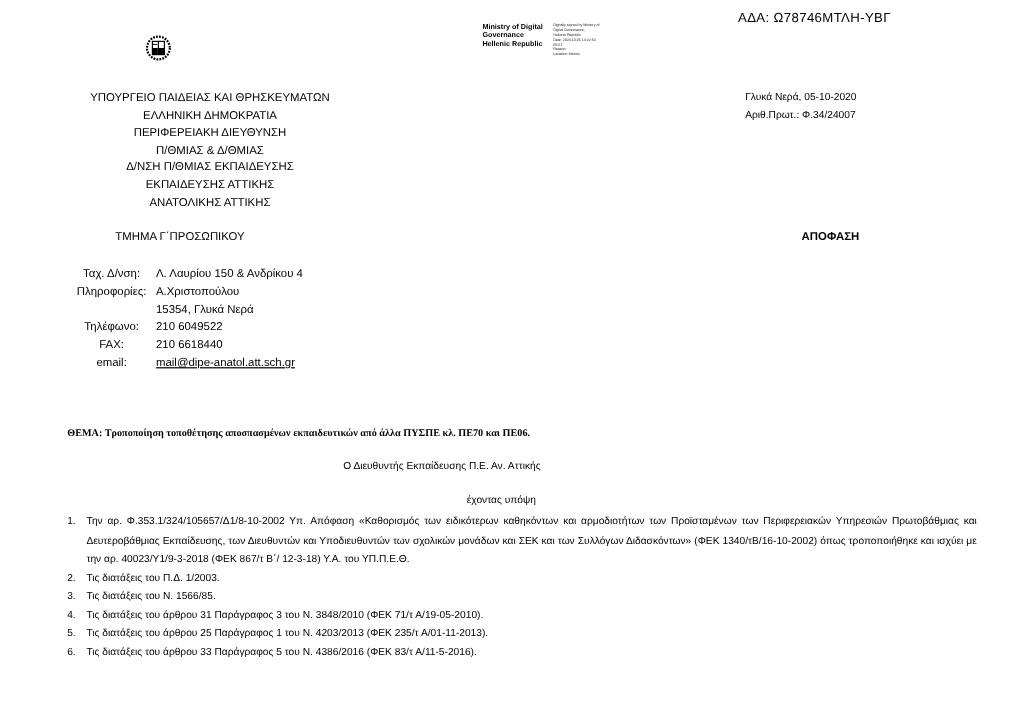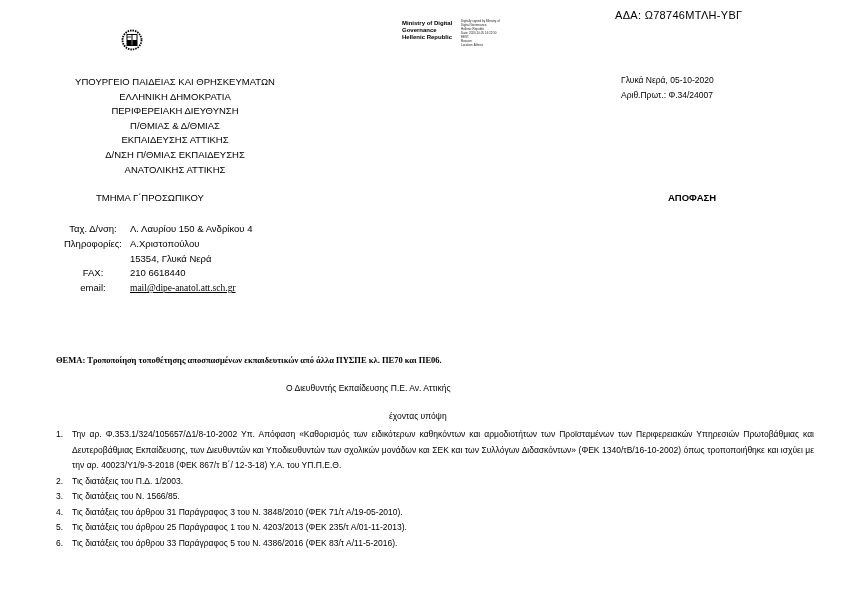--- a/index.html
+++ b/index.html
@@ -10,21 +10,21 @@
     .sig-main { left:402px; top:20px; font-size:6px; line-height:7px; font-weight:bold; }
     .sig-detail { left:461px; top:19px; font-size:3px; line-height:4px; color:#222; }
     .emblem { left:121px; top:29px; width:22px; height:22px; }
     .header-block { left:40px; top:75px; width:270px; text-align:center; font-size:9.5px; line-height:14.6px; }
     .date-block { left:621px; top:73px; font-size:8.5px; line-height:14.5px; }
     .dept { left:96px; top:192px; font-size:9.5px; }
     .decision { left:668px; top:192px; font-size:9.5px;font-weight:bold; }
     .contact { left:56px; top:222px; font-size:9.5px; line-height:14.8px;text-align:center; }
     .contact .row { display:flex; }
     .contact .lbl { width:74px; }
-    .contact .val a { color:#000; text-decoration:underline;font-family:Liberation Serif, serif; }
+    .contact .val a { color:#000; text-decoration:underline; }
     .subject { left:56px; top:355px; font-size:8.5px; font-weight:bold;font-family:Liberation Serif, serif; }
     .director { left:286px; top:383px; font-size:8.5px; }
     .considering { left:389px; top:411px; font-size:8.5px; }
     .list { left:56px; top:427px; width:758px; font-size:8.5px; line-height:15.5px; }
     .list .item { display:flex; }
     .list .num { width:16px; flex:none; }
     .list .txt { flex:1; text-align:justify; white-space:normal; }
   </style>
 </head>
 <body>
@@ -55,22 +55,22 @@
     <line x1="11" y1="5.5" x2="11" y2="16.5" stroke="#000" stroke-width="1"></line>
     <line x1="6" y1="8" x2="10" y2="8" stroke="#000" stroke-width="0.8"></line>
   </svg>
 </div>
 
 <div class="abs header-block">
   <div>ΥΠΟΥΡΓΕΙΟ ΠΑΙΔΕΙΑΣ ΚΑΙ ΘΡΗΣΚΕΥΜΑΤΩΝ</div>
   <div>ΕΛΛΗΝΙΚΗ ΔΗΜΟΚΡΑΤΙΑ</div>
   <div>ΠΕΡΙΦΕΡΕΙΑΚΗ ΔΙΕΥΘΥΝΣΗ</div>
   <div>Π/ΘΜΙΑΣ &amp; Δ/ΘΜΙΑΣ</div>
+  <div>Δ/ΝΣΗ Π/ΘΜΙΑΣ ΕΚΠΑΙΔΕΥΣΗΣ</div>
   <div>ΕΚΠΑΙΔΕΥΣΗΣ ΑΤΤΙΚΗΣ</div>
-  <div>Δ/ΝΣΗ Π/ΘΜΙΑΣ ΕΚΠΑΙΔΕΥΣΗΣ</div>
   <div>ΑΝΑΤΟΛΙΚΗΣ ΑΤΤΙΚΗΣ</div>
 </div>
 
 <div class="abs date-block">
   <div>Γλυκά Νερά, 05-10-2020</div>
   <div>Αριθ.Πρωτ.: Φ.34/24007</div>
 </div>
 
 <div class="abs dept">ΤΜΗΜΑ Γ΄ΠΡΟΣΩΠΙΚΟΥ</div>
 <div class="abs decision">ΑΠΟΦΑΣΗ</div>
@@ -80,20 +80,24 @@
     <span class="lbl">Ταχ. Δ/νση:</span>
     <span class="val">Λ. Λαυρίου 150 &amp; Ανδρίκου 4</span>
   </div>
   <div class="row">
     <span class="lbl">Πληροφορίες:</span>
     <span class="val">Α.Χριστοπούλου</span>
   </div>
   <div class="row">
     <span class="lbl"></span>
     <span class="val">15354, Γλυκά Νερά</span>
+  </div>
+  <div class="row">
+    <span class="lbl">Τηλέφωνο:</span>
+    <span class="val">210 6049522</span>
   </div>
   <div class="row">
     <span class="lbl">FAX:</span>
     <span class="val">210 6618440</span>
   </div>
   <div class="row">
     <span class="lbl">email:</span>
     <span class="val"><a>mail@dipe-anatol.att.sch.gr</a></span>
   </div>
 </div>

